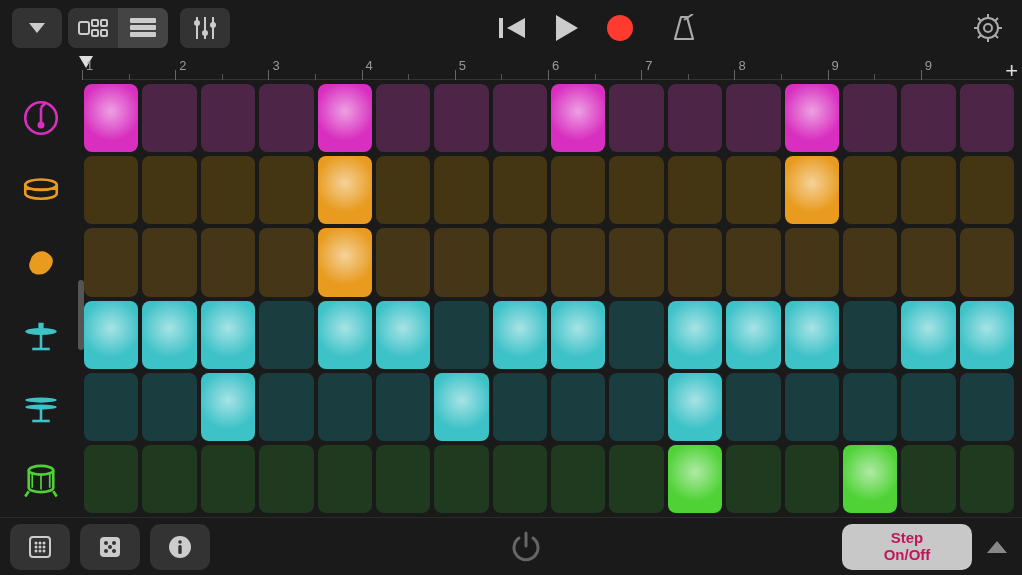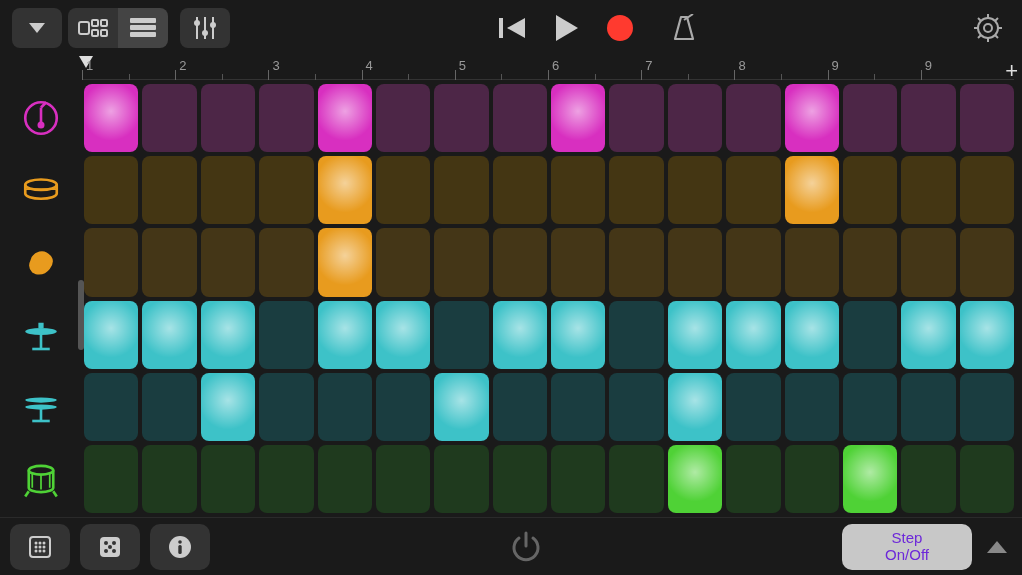--- a/index.html
+++ b/index.html
@@ -41,21 +41,21 @@
   .r1 .step { background:#443613; } .r1 .step.on { background:#e89b1e; }
   .r2 .step { background:#443617; } .r2 .step.on { background:#e89b1e; }
   .r3 .step { background:#1a3d40; } .r3 .step.on { background:#3dc2c8; }
   .r4 .step { background:#1a3d40; } .r4 .step.on { background:#3dc2c8; }
   .r5 .step { background:#1f3a1e; } .r5 .step.on { background:#4fd236; }
   
   
   .bottombar { height:58px; display:flex; align-items:center; padding: 6px 10px; gap:10px; background:#1a1a1a; border-top:1px solid #2a2a2a; }
   .sq-btn { width:60px; height:46px; background:#333; border-radius:10px; display:flex; align-items:center; justify-content:center; cursor:pointer; }
   .pill { height:46px; padding:0 18px; border-radius:10px; display:flex; align-items:center; justify-content:center; font-size:15px; font-weight:500; cursor:pointer; }
-  .pill.light { background:#c8c8c8; color:#6d28d9; min-width:130px; text-align:center; line-height:1.1;}
+  .pill.light { background:#c8c8c8; color:#be185d; min-width:130px; text-align:center; line-height:1.1;font-weight:bold;}
   .pill.dark { background:transparent; color:#ccc; min-width:130px; }
   .power { background:transparent; }
   .arrow-up { width:0; height:0; border-left:10px solid transparent; border-right:10px solid transparent; border-bottom:12px solid #888; }
 </style>
 </head>
 <body>
 
 <div class="toolbar">
   <div class="tb-btn" style="width:50px">
     <svg width="20" height="14" viewBox="0 0 20 14">

